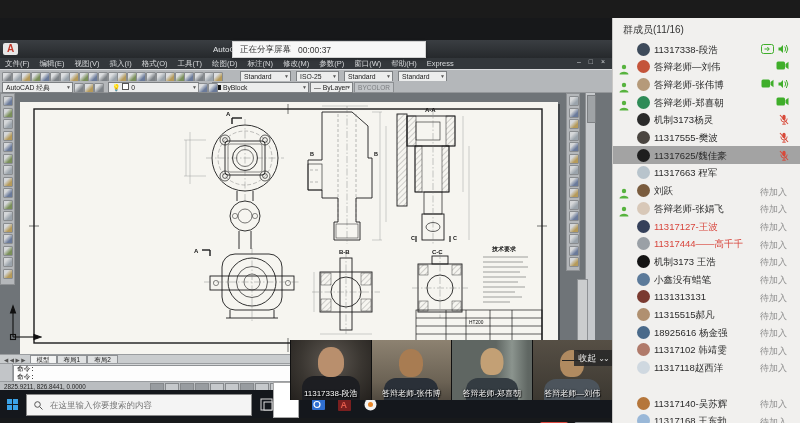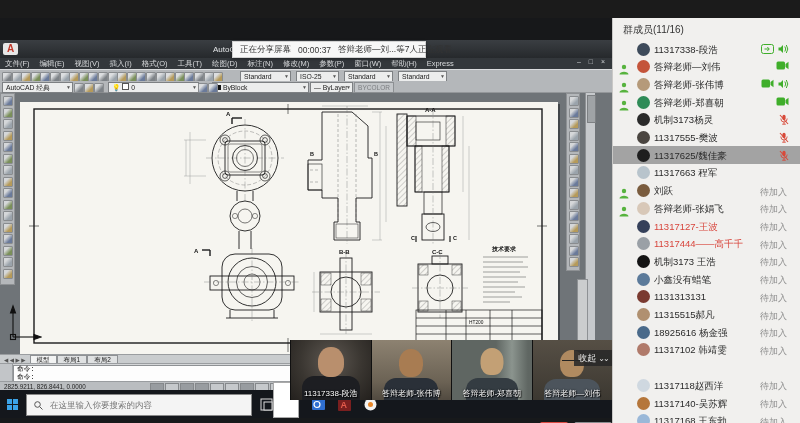--- a/index.html
+++ b/index.html
@@ -138,21 +138,20 @@
   <div class="abs share">
 
     <div class="abs acad-tbar">
       <span class="acad-logo">A</span>
       <span class="acad-title">AutoC</span>
     </div>
 
     <div class="abs banner">
       <span>正在分享屏幕</span>
       <span>00:00:37</span>
-      <span>答辩老师—刘...等7人正在观看</span>
     </div>
 
     <div class="abs menubar" id="menubar">
         <span>文件(F)</span>
         <span>编辑(E)</span>
         <span>视图(V)</span>
         <span>插入(I)</span>
         <span>格式(O)</span>
         <span>工具(T)</span>
         <span>绘图(D)</span>
@@ -701,21 +700,21 @@
         <div class="mrow" style="top: 305.2px;">
           <span class="ava" style="background:#4a6a8a"></span>
           <span class="nm">18925616 杨金强</span>
           <span class="pend">待加入</span>
         </div>
         <div class="mrow" style="top: 322.9px;">
           <span class="ava" style="background:#b07a6a"></span>
           <span class="nm">11317102 韩靖雯</span>
           <span class="pend">待加入</span>
         </div>
-        <div class="mrow" style="top: 358px;">
+        <div class="mrow" style="top: 340px;">
           <span class="ava" style="background:#cfd8e0"></span>
           <span class="nm">11317118赵西洋</span>
           <span class="pend">待加入</span>
         </div>
         <div class="mrow" style="top: 375px; margin-top: 46px;">
           <span class="ava" style="background:#3a6a70"></span>
           <span class="nm">11317135 周君虎</span>
           <span class="pend">待加入</span>
         </div>
         <div class="mrow" style="top: 376px;">

